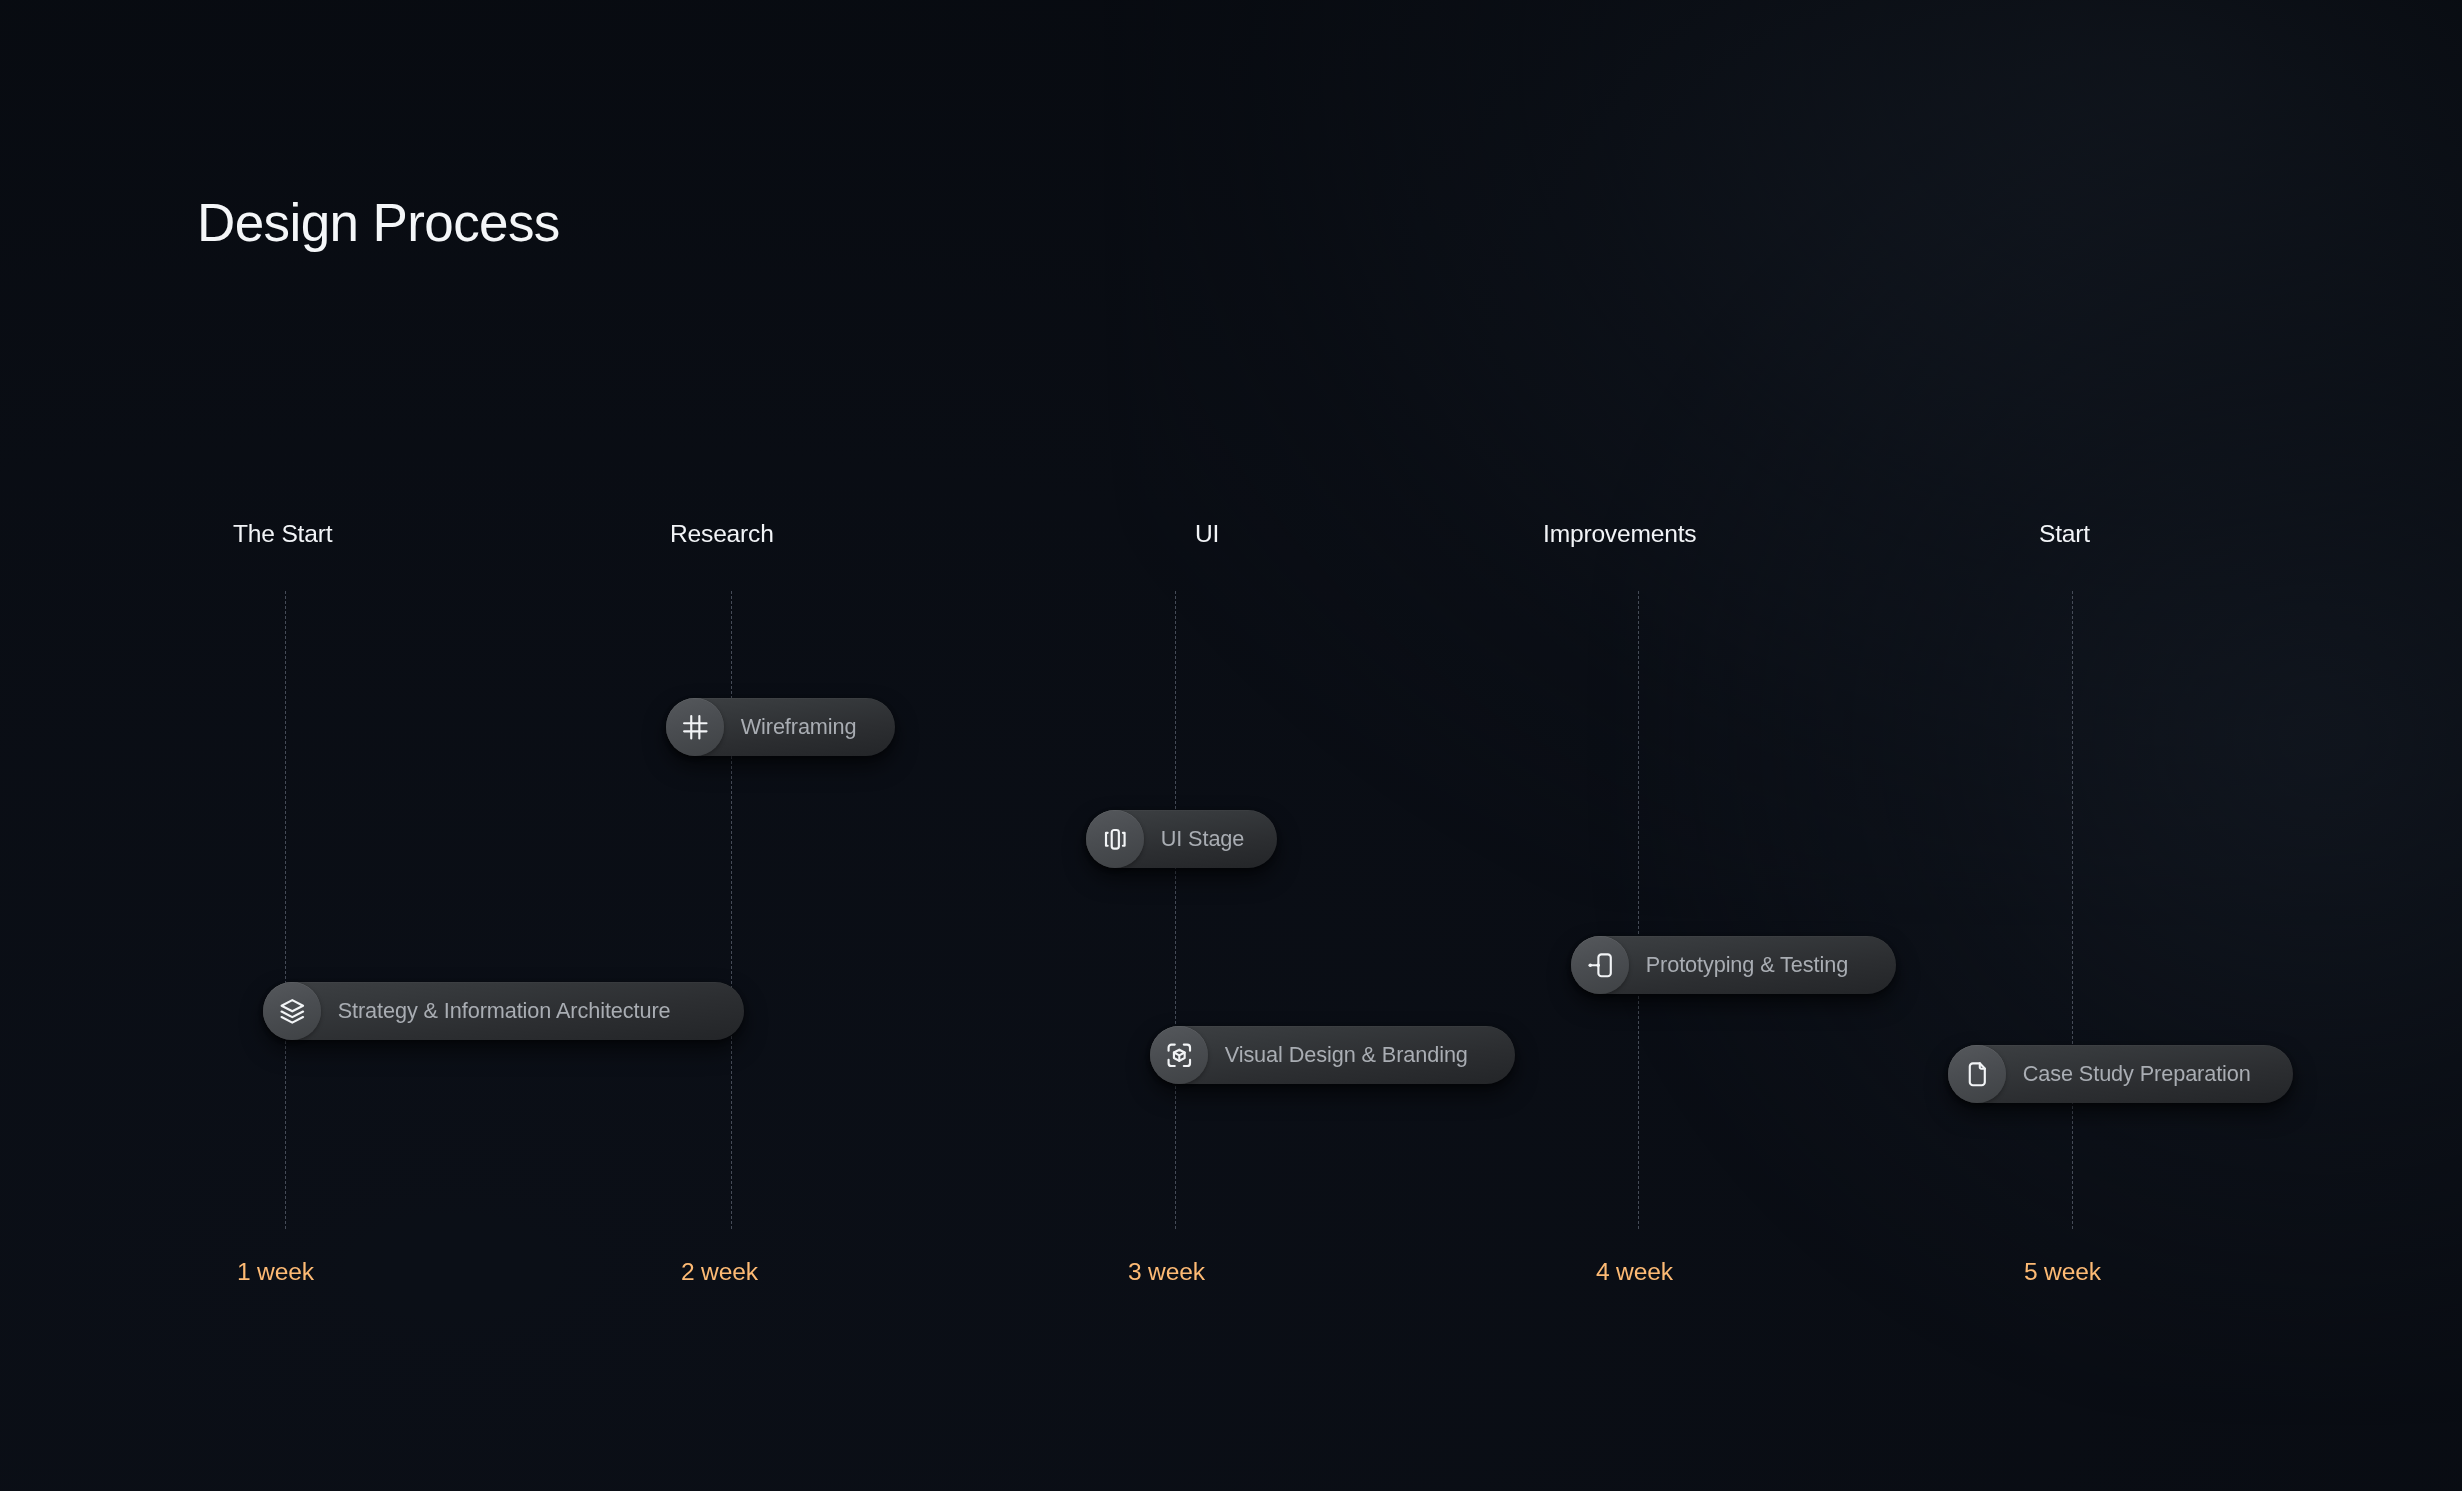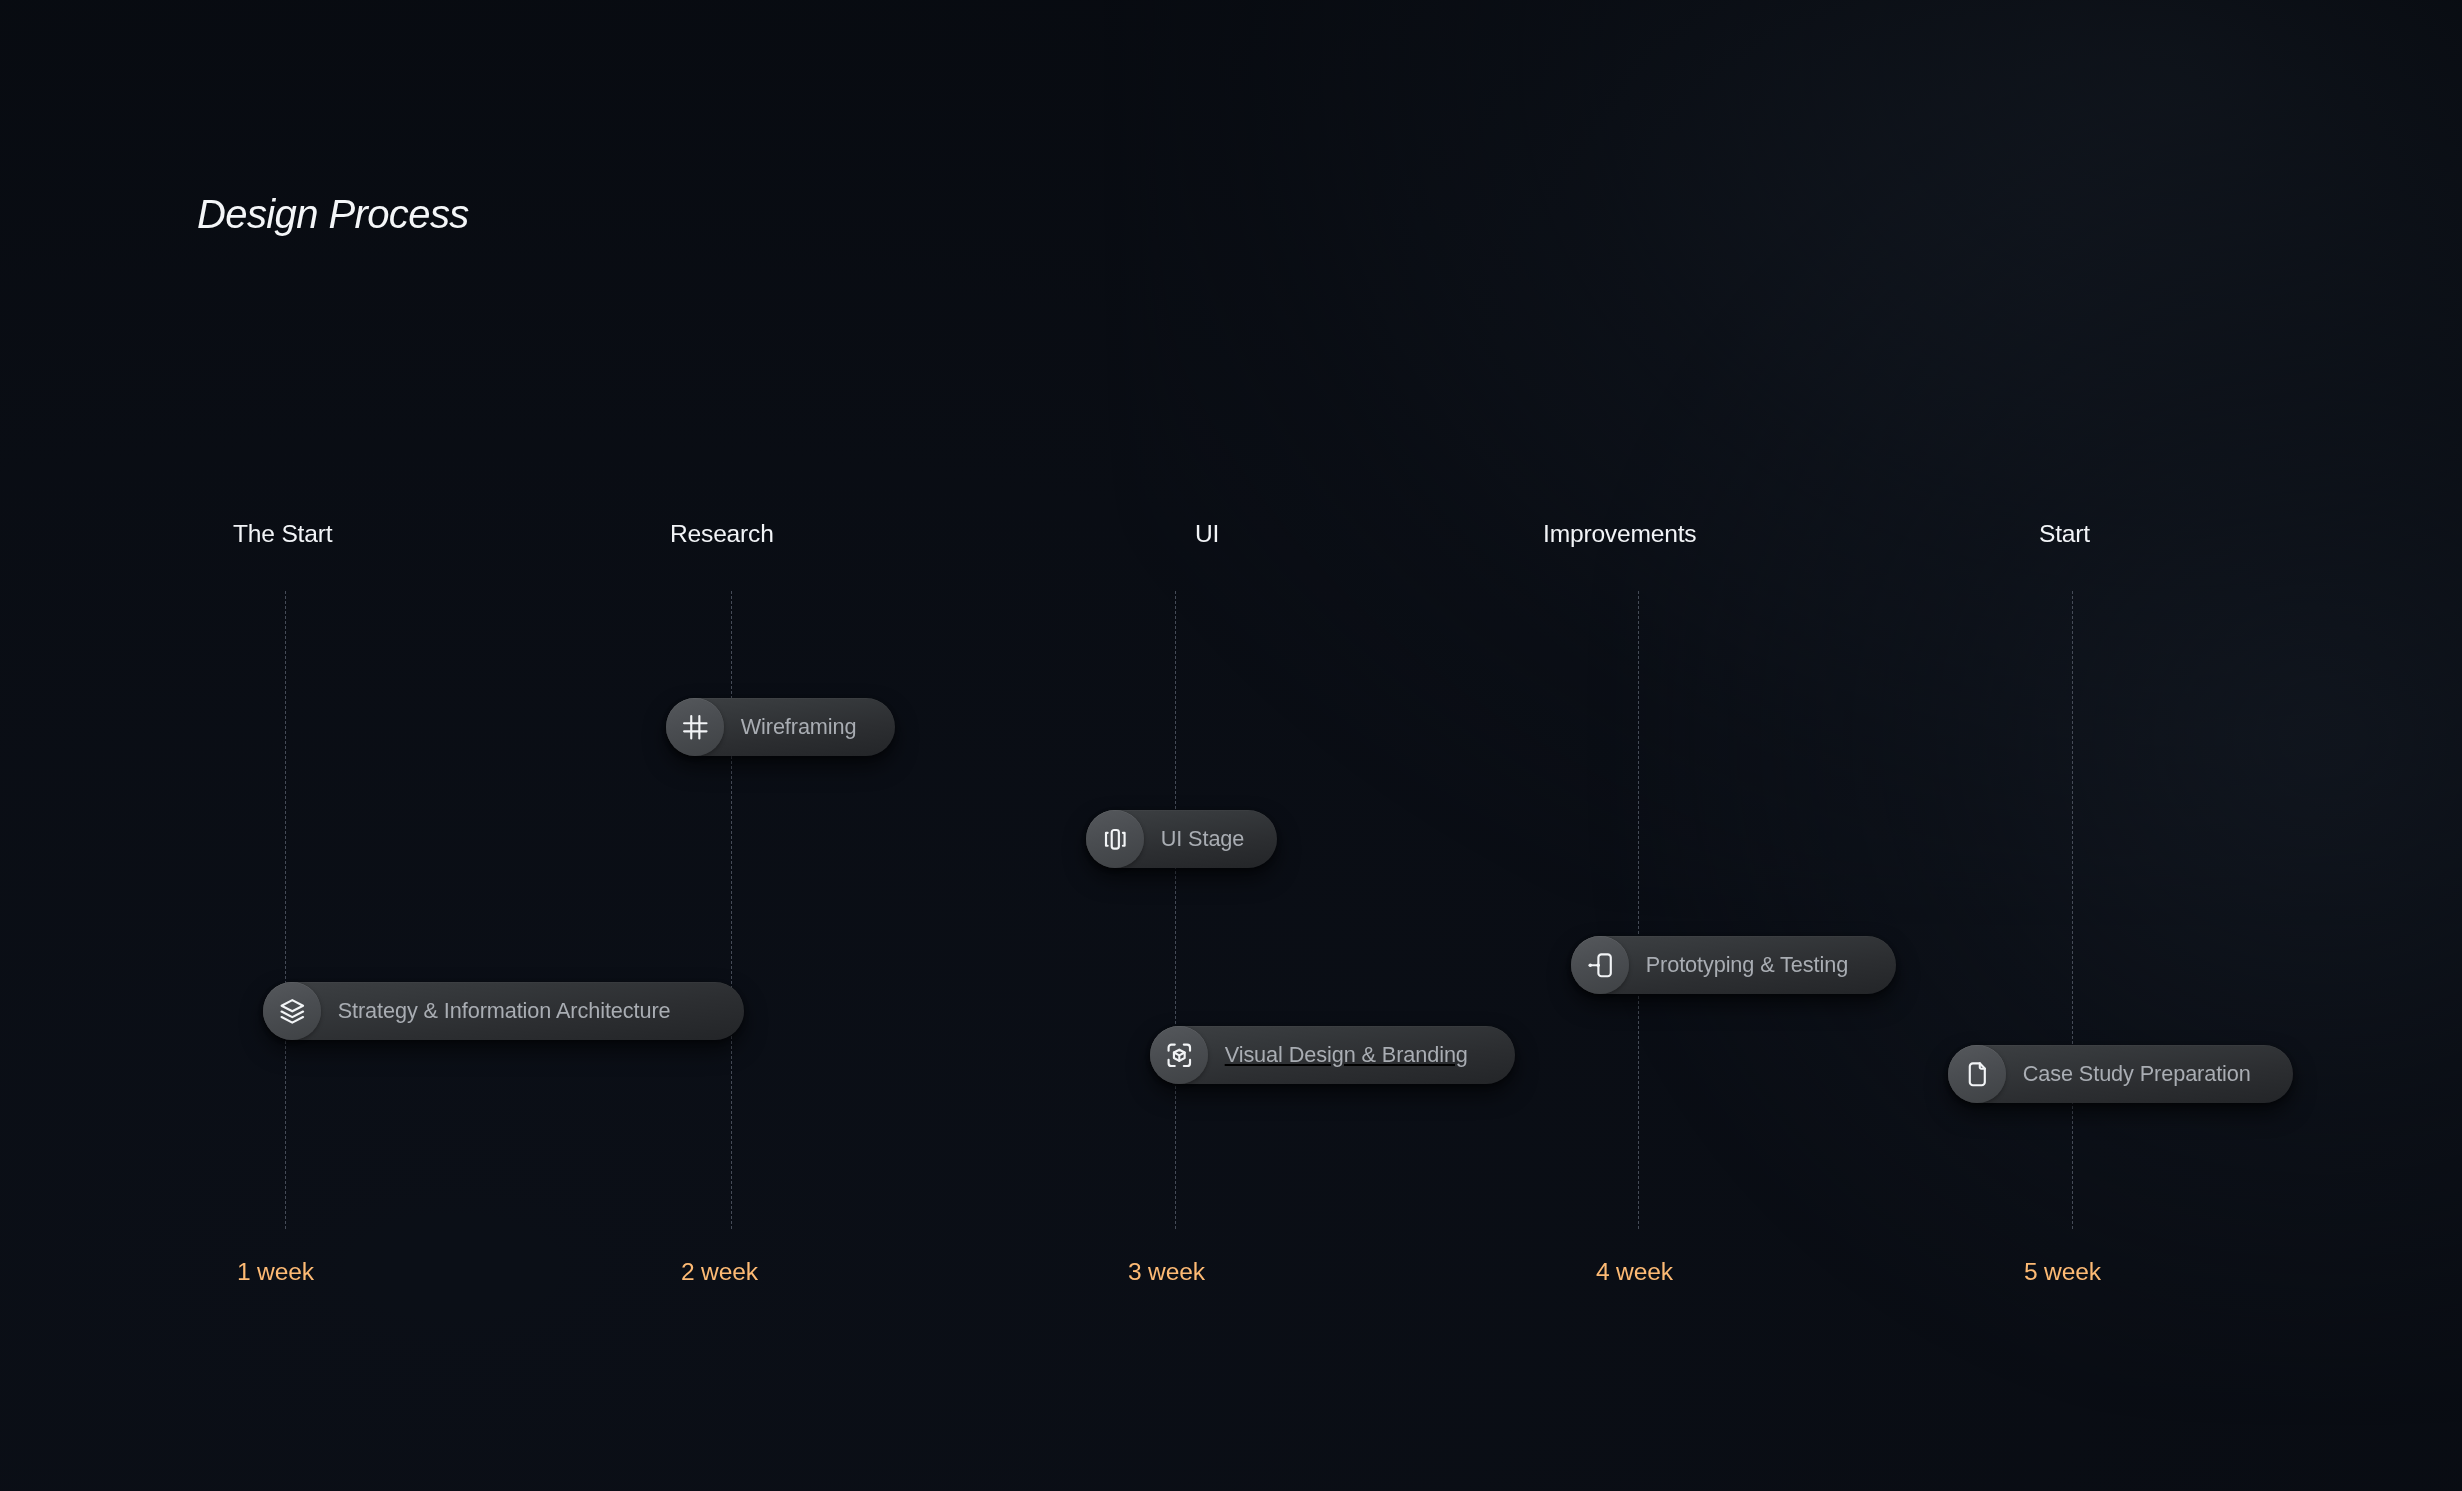--- a/index.html
+++ b/index.html
@@ -48,26 +48,25 @@
     background:radial-gradient(ellipse 130% 110% at 18% 85%,
       rgba(8,11,17,0.0) 0%,
       rgba(8,11,17,0.55) 55%,
       rgba(6,9,14,0.92) 100%);
   }
 
   
   #page-title {
     position:absolute;
     left:197px; top:192px;
-    font-size:40px;
+    font-size:53px;
     font-weight:400;
     letter-spacing:-0.6px;
     color:#f4f6f8;
     white-space:nowrap;
-    font-style:italic;
   }
 
   
   #timeline {
     position:absolute;
     left:0; top:0;
     width:2521px; height:1491px;
   }
 
   .phase-col { position:absolute; top:0; height:1491px; }
@@ -217,21 +216,21 @@
       <div class="pill-icon">
         <svg id="ic-prototype-connect-icon" viewBox="0 0 24 24">
     <rect x="10.4" y="2.8" width="10.4" height="18.4" rx="2.6"></rect>
     <line x1="3.2" y1="12" x2="10.4" y2="12"></line>
     <circle cx="3.6" cy="12" r="1.5" fill="#f2f4f6" stroke="none"></circle>
     <circle cx="10.2" cy="12" r="1.5" fill="#f2f4f6" stroke="none"></circle>
   </svg>
       </div>
       <div class="pill-label">Prototyping &amp; Testing</div>
     </div>
-    <div class="pill" style="left: 1150px; top: 1026px; width: 365px; text-decoration: underline;">
+    <div class="pill" style="left: 1150px; top: 1026px; width: 365px;">
       <div class="pill-icon">
         <svg id="ic-scan-cube-icon" viewBox="0 0 24 24">
     <path d="M3 8.2V5.4A2.4 2.4 0 0 1 5.4 3h2.8"></path>
     <path d="M21 8.2V5.4A2.4 2.4 0 0 0 18.6 3h-2.8"></path>
     <path d="M3 15.8v2.8A2.4 2.4 0 0 0 5.4 21h2.8"></path>
     <path d="M21 15.8v2.8A2.4 2.4 0 0 1 18.6 21h-2.8"></path>
     <path d="M12 7.3 16.5 9.7v4.6L12 16.7 7.5 14.3V9.7L12 7.3Z"></path>
     <path d="M7.5 9.7 12 12.1l4.5-2.4M12 12.1v4.6"></path>
   </svg>
       </div>

